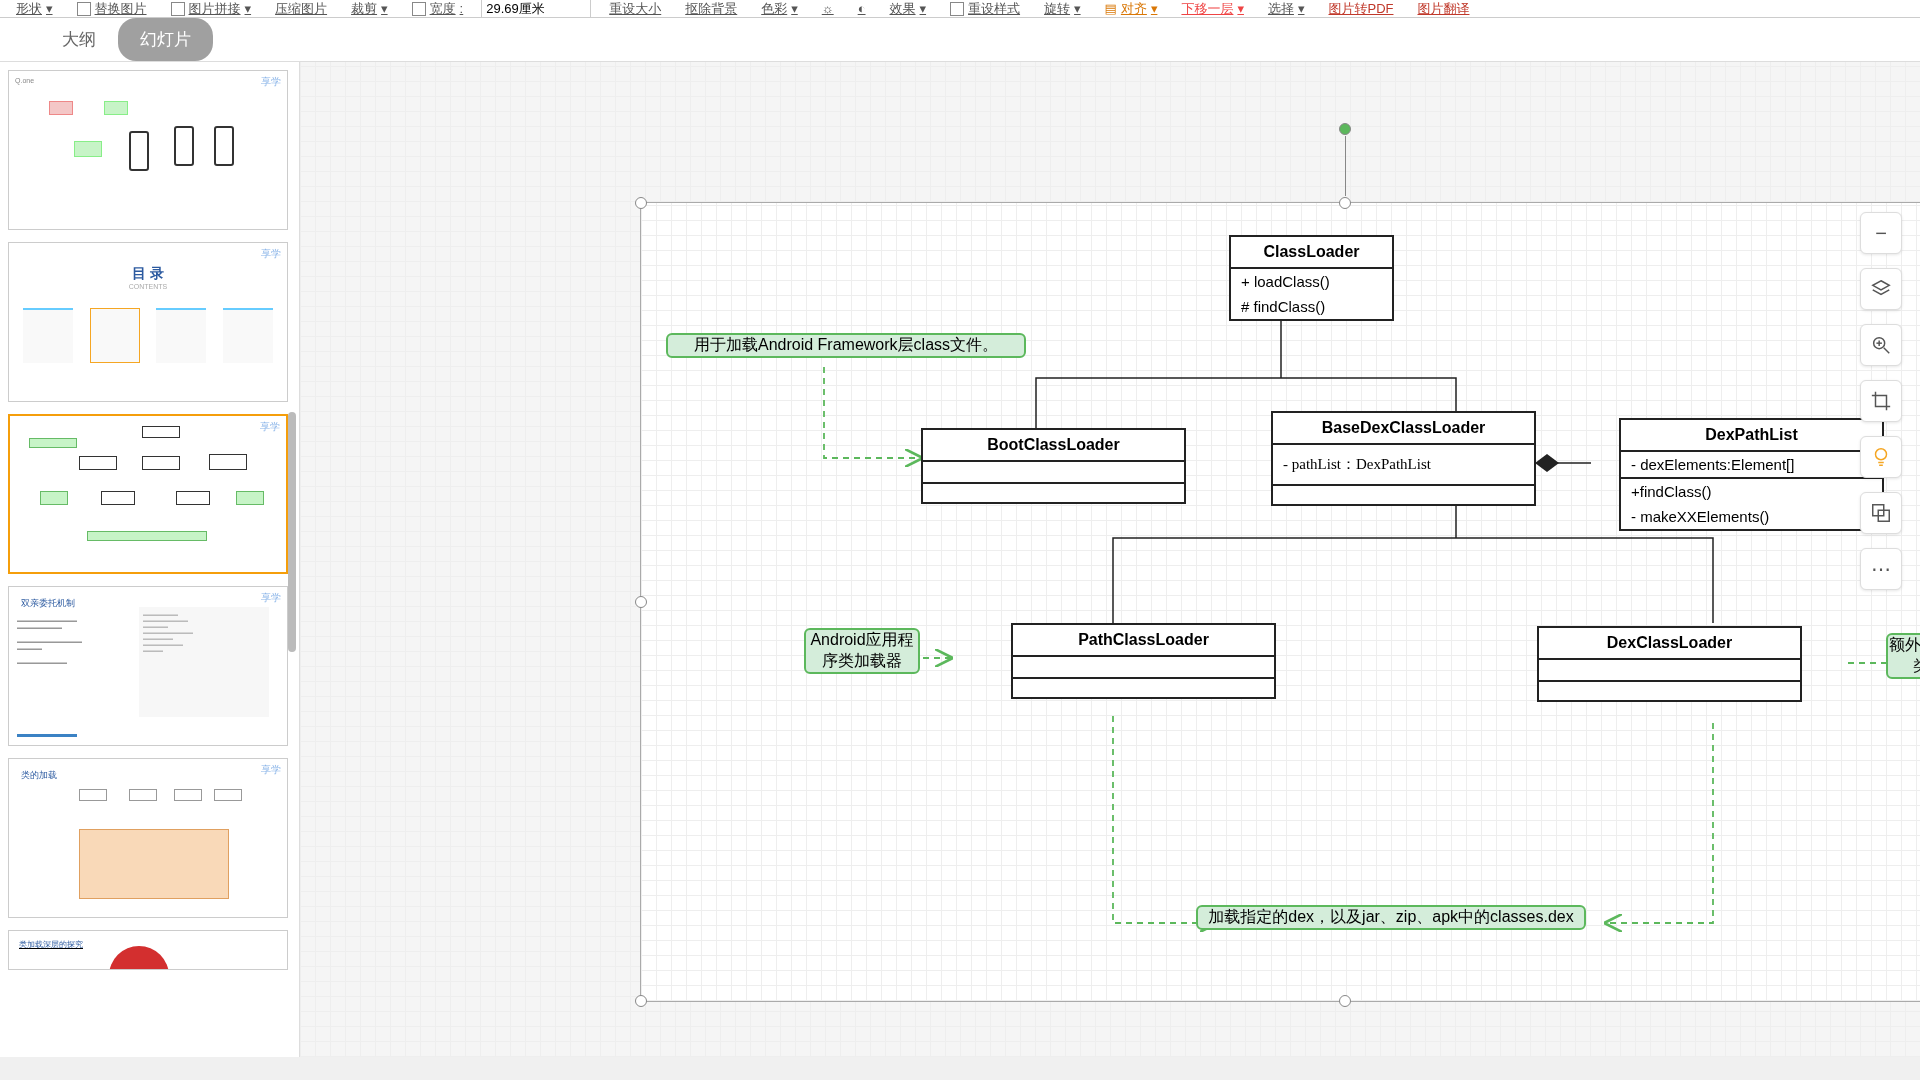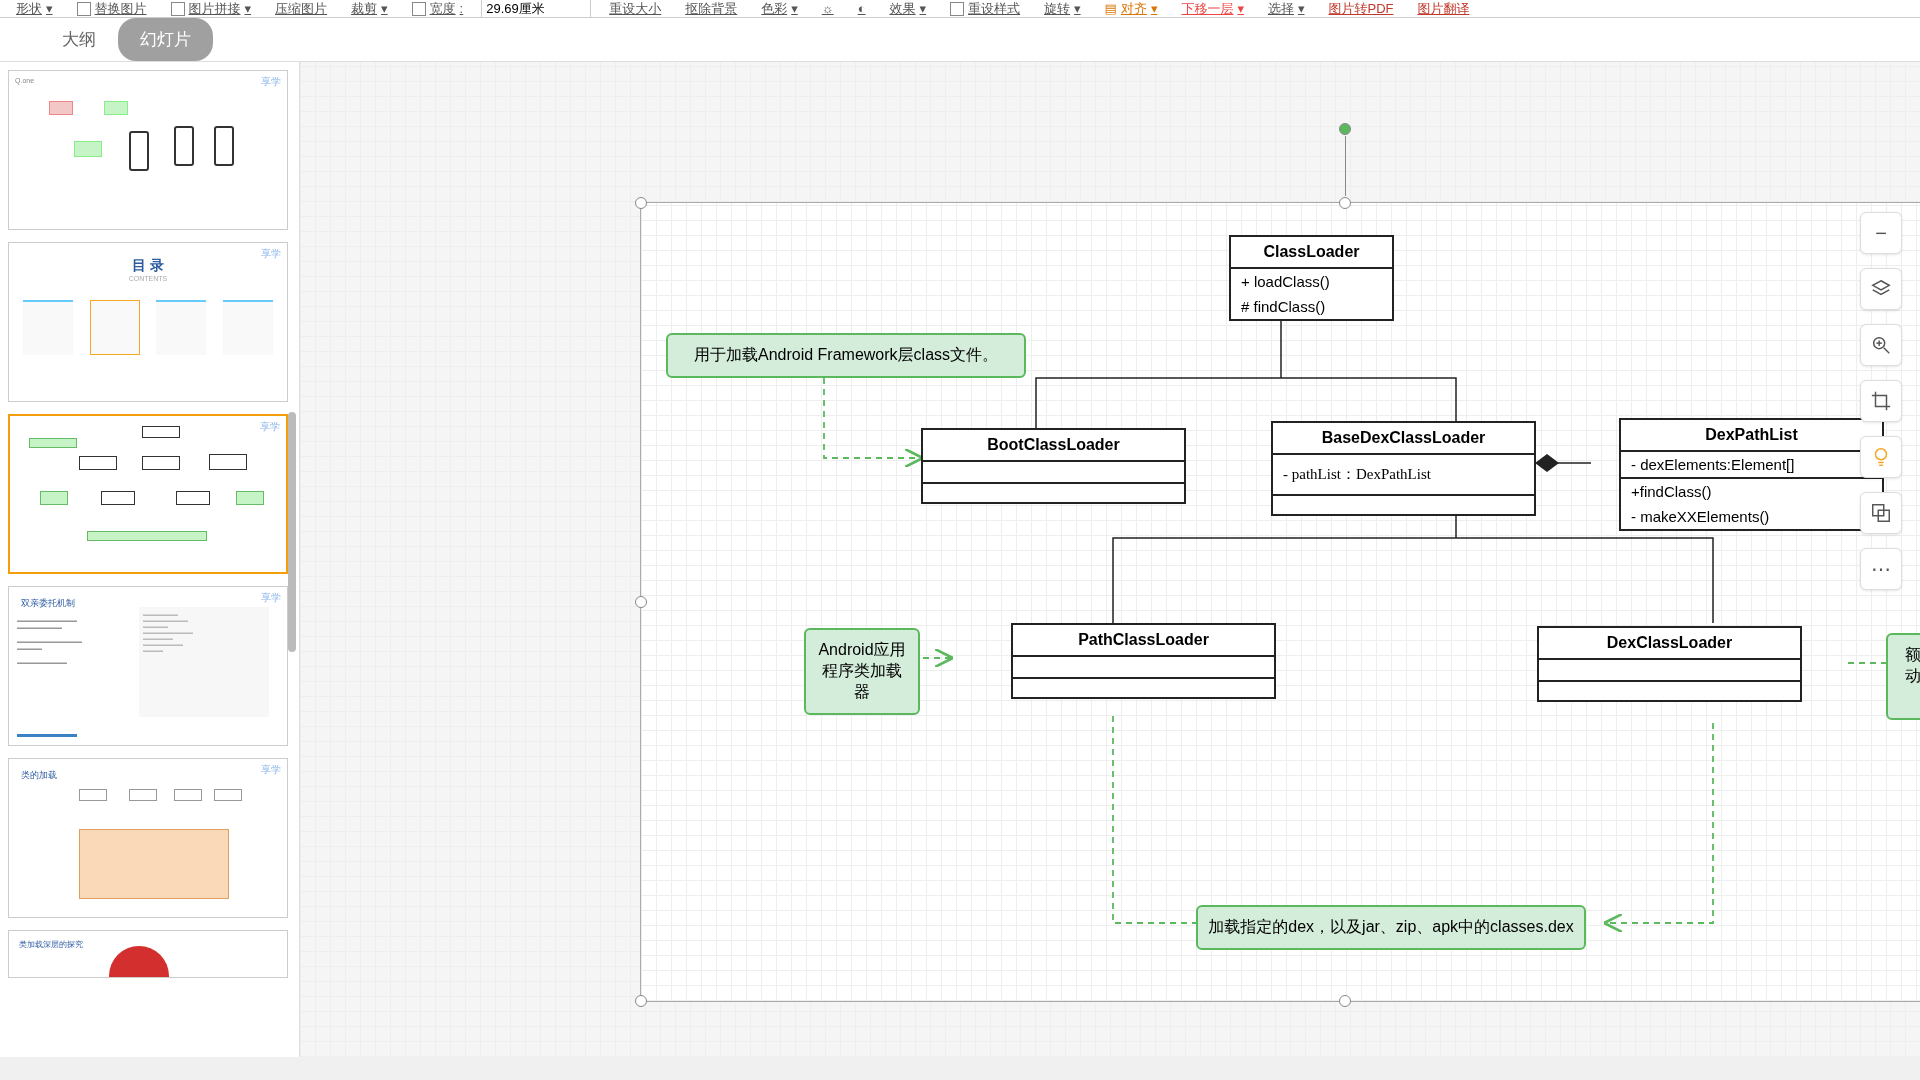--- a/index.html
+++ b/index.html
@@ -28,21 +28,21 @@
     
     .handle { width: 12px; height: 12px; background: #fff; border: 1px solid #888; border-radius: 50%; position: absolute; }
     .handle.rot { top: -80px; left: 50%; transform: translateX(-50%); background: #5cb85c; }
     .handle.rot::after { content:''; position:absolute; top:12px; left:5px; width:1px; height:60px; background:#888; }
     
     .uml-box { position: absolute; background: #fff; border: 2px solid #222; font-size: 16px; }
     .uml-title { border-bottom: 2px solid #222; padding: 6px; text-align: center; font-weight: bold; }
     .uml-body { padding: 4px 10px; min-height: 20px; font-size: 15px; }
     .uml-body.bt { border-top: 2px solid #222; }
     
-    .note-box { position: absolute; background: #d4edda; border: 2px solid #5cb85c; padding: 10px; font-size: 16px; text-align: center; border-radius: 6px; }
+    .note-box { position: absolute; background: #d4edda; border: 2px solid #5cb85c; font-size: 16px; text-align: center; border-radius: 6px; }
     
     .right-tools { position: absolute; right: 18px; top: 150px; display: flex; flex-direction: column; gap: 14px; }
     .tool-btn { width: 42px; height: 42px; background: #fff; border: 1px solid #ddd; border-radius: 6px; display: flex; align-items: center; justify-content: center; cursor: pointer; font-size: 20px; color: #555; box-shadow: 0 1px 3px rgba(0,0,0,0.1); }
     
     svg.connector { position: absolute; top: 0; left: 0; width: 100%; height: 100%; pointer-events: none; }
     
     .logo-frag { position:absolute; right:0; top:165px; width:80px; height:100px; overflow:hidden; }
     .logo-shape { width:120px; height:70px; background:#3b82c4; transform: skewY(-15deg) translateX(20px); }
   </style>
 </head>
@@ -95,21 +95,21 @@
       <span class="thumb-watermark">享学</span>
       <div style="position:absolute;left:40px;top:30px;width:24px;height:14px;background:#f4c7c7;border:1px solid #e88;"></div>
       <div style="position:absolute;left:95px;top:30px;width:24px;height:14px;background:#c7f4c7;border:1px solid #8e8;"></div>
       <div style="position:absolute;left:65px;top:70px;width:28px;height:16px;background:#c7f4c7;border:1px solid #8e8;"></div>
       <div style="position:absolute;left:120px;top:60px;width:20px;height:40px;border:2px solid #333;border-radius:3px;"></div>
       <div style="position:absolute;left:165px;top:55px;width:20px;height:40px;border:2px solid #333;border-radius:3px;"></div>
       <div style="position:absolute;left:205px;top:55px;width:20px;height:40px;border:2px solid #333;border-radius:3px;"></div>
     </div>
     <div class="thumb">
       <span class="thumb-watermark">享学</span>
-      <div style="text-align:center;font-size:14px;font-weight:bold;color:#2c5aa0;margin-top:8px;">目 录</div>
+      <div style="text-align:center;font-size:14px;font-weight:bold;color:#2c5aa0;margin-top:16px;">目 录</div>
       <div style="text-align:center;font-size:7px;color:#aaa;">CONTENTS</div>
       <div style="display:flex;justify-content:space-around;margin-top:18px;">
         <div style="width:50px;height:55px;background:#f9f9f9;border-top:2px solid #6cf;"></div>
         <div style="width:50px;height:55px;background:#f9f9f9;border:1px solid #f5a623;"></div>
         <div style="width:50px;height:55px;background:#f9f9f9;border-top:2px solid #6cf;"></div>
         <div style="width:50px;height:55px;background:#f9f9f9;border-top:2px solid #6cf;"></div>
       </div>
     </div>
     <div class="thumb active">
       <span class="thumb-watermark">享学</span>
@@ -133,21 +133,21 @@
     </div>
     <div class="thumb">
       <span class="thumb-watermark">享学</span>
       <div style="font-size:9px;color:#2c5aa0;margin:4px 6px;">类的加载</div>
       <div style="position:absolute;left:70px;top:30px;width:28px;height:12px;border:1px solid #999;"></div>
       <div style="position:absolute;left:120px;top:30px;width:28px;height:12px;border:1px solid #999;"></div>
       <div style="position:absolute;left:165px;top:30px;width:28px;height:12px;border:1px solid #999;"></div>
       <div style="position:absolute;left:205px;top:30px;width:28px;height:12px;border:1px solid #999;"></div>
       <div style="position:absolute;left:70px;top:70px;width:150px;height:70px;background:#f9d9b8;border:1px solid #e0a060;"></div>
     </div>
-    <div class="thumb" style="height:48px;overflow:hidden;">
+    <div class="thumb" style="height:40px;overflow:hidden;text-decoration:underline;">
       <div style="font-size:8px;color:#2c5aa0;margin:2px 4px;">类加载深层的探究</div>
       <div style="position:absolute;left:100px;top:15px;width:60px;height:60px;background:#d32f2f;border-radius:50%;"></div>
     </div>
     <div class="scroll-track">
       <div class="scroll-thumb" style="top:350px;height:240px;"></div>
     </div>
   </div>
 
   <div class="canvas-area">
     <div class="logo-frag">
@@ -191,21 +191,21 @@
       <div class="uml-box" style="left:588px;top:32px;width:165px;">
         <div class="uml-title">ClassLoader</div>
         <div class="uml-body">+ loadClass()</div>
         <div class="uml-body"># findClass()</div>
       </div>
       <div class="uml-box" style="left:280px;top:225px;width:265px;">
         <div class="uml-title">BootClassLoader</div>
         <div class="uml-body"></div>
         <div class="uml-body bt"></div>
       </div>
-      <div class="uml-box" style="left:630px;top:218px;width:265px;">
+      <div class="uml-box" style="left:630px;top:208px;width:265px;">
         <div class="uml-title">BaseDexClassLoader</div>
         <div class="uml-body" style="padding:10px;font-family:Liberation Serif, serif;">- pathList：DexPathList</div>
         <div class="uml-body bt"></div>
       </div>
       <div class="uml-box" style="left:978px;top:215px;width:265px;">
         <div class="uml-title">DexPathList</div>
         <div class="uml-body">- dexElements:Element[]</div>
         <div class="uml-body bt">+findClass()</div>
         <div class="uml-body">- makeXXElements()</div>
       </div>

